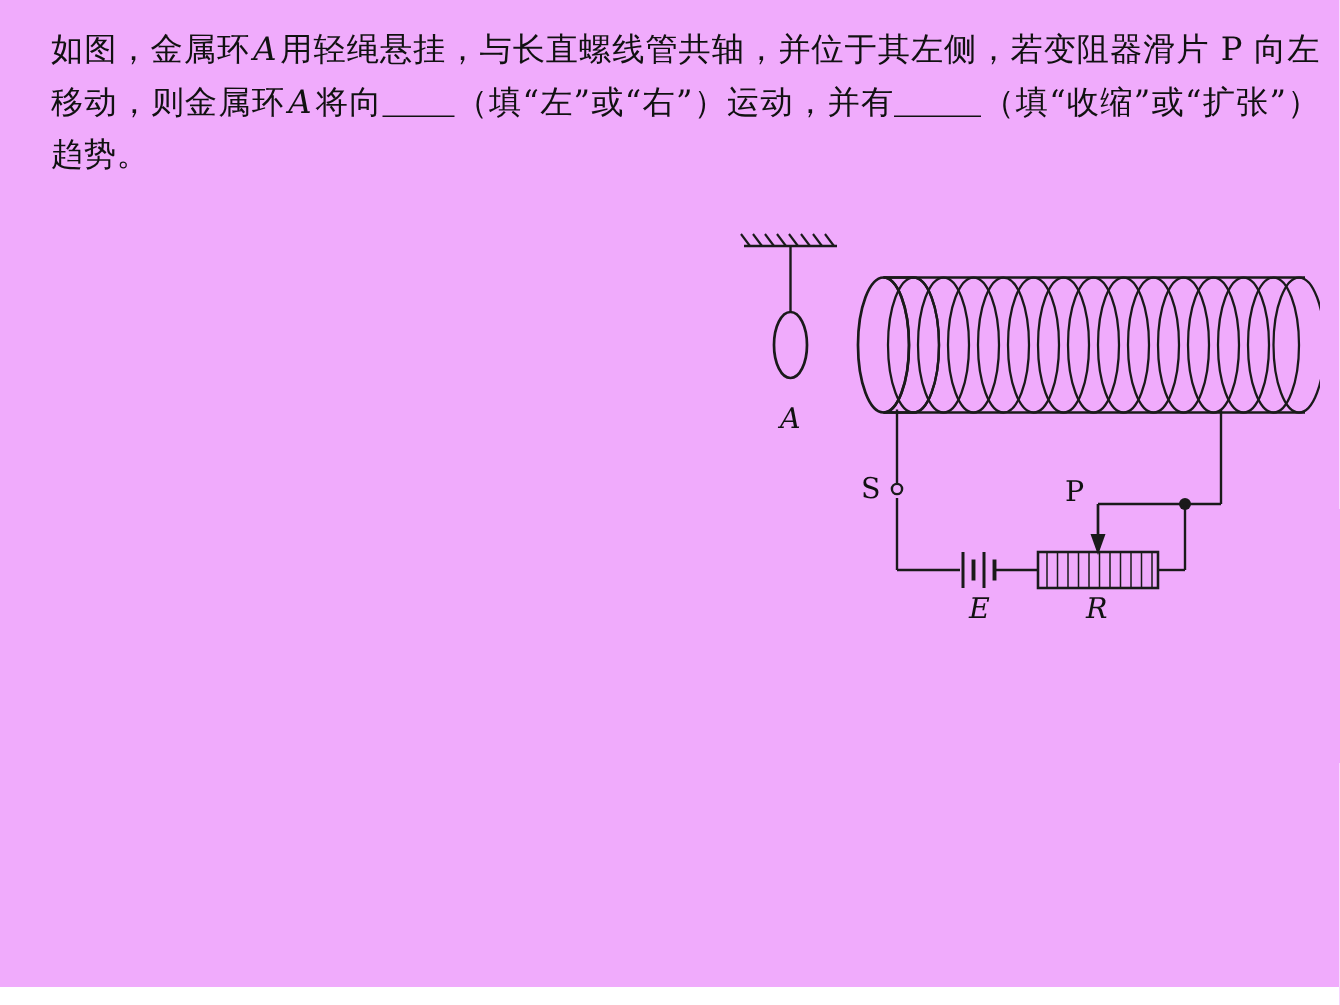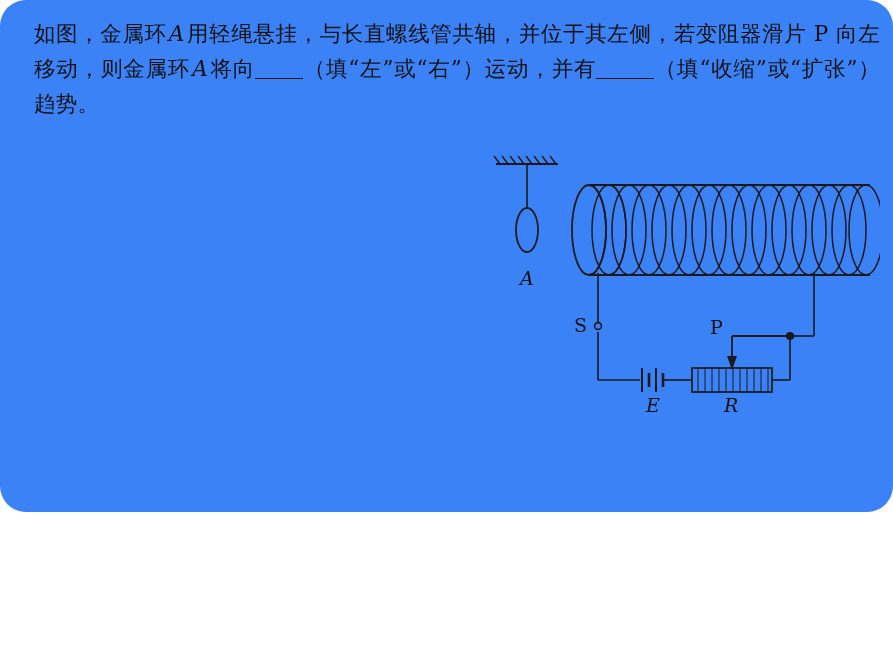--- a/index.html
+++ b/index.html
@@ -3,25 +3,24 @@
 <meta charset="utf-8">
 <style>
   html, body {
     margin: 0;
     padding: 0;
     background: #ffffff;
   }
   #page {
     position: relative;
     width: 893px;
-    height: 512px;
-    background: #3b82f6;
+    height: 658px;
+    background: #f0abfc;
     overflow: hidden;
     font-family: "DejaVu Serif", serif;
-    border-radius: 26px;
   }
   .question-text {
     position: absolute;
     left: 34px;
     top: 16px;
     width: 846px;
     font-family: "DejaVu Serif", serif;
     font-size: 21.5px;
     line-height: 35px;
     color: #111111;

